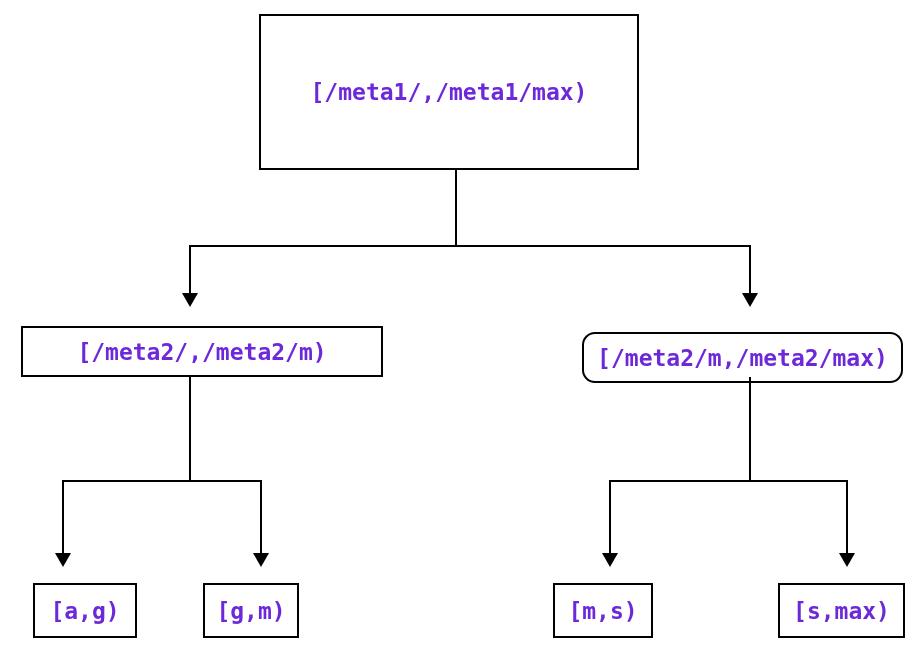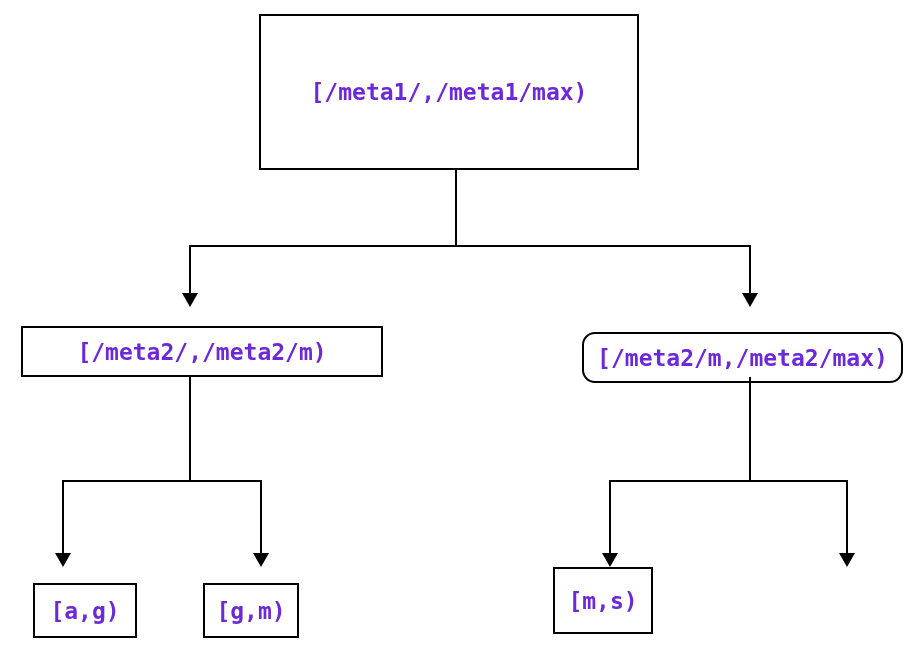--- a/index.html
+++ b/index.html
@@ -40,21 +40,21 @@
     border-right: 8px solid transparent;
     border-top: 14px solid #000000;
   }
 
   
   .node-root  { left: 259px; top: 14px;  width: 380px; height: 156px; }
   .node-l     { left: 21px;  top: 326px; width: 362px; height: 51px; }
   .node-r     { left: 582px; top: 332px; width: 321px; height: 51px; border-radius: 13px; }
   .node-ll    { left: 8px;   top: 583px; width: 104px; height: 55px; margin-left: 25px; }
   .node-lr    { left: 203px; top: 583px; width: 96px; height: 55px; }
-  .node-rl    { left: 553px; top: 567px; width: 100px; height: 67px; }
+  .node-rl    { left: 553px; top: 583px; width: 100px; height: 55px; }
   .node-rr    { left: 778px; top: 583px; width: 127px; height: 55px; }
 
   
   .e-top-stem  { left: 455px; top: 170px; width: 2px;   height: 77px; }
   .e-top-bar   { left: 189px; top: 245px; width: 562px; height: 2px; }
   .e-top-arm-l { left: 189px; top: 245px; width: 2px;   height: 49px; }
   .e-top-arm-r { left: 749px; top: 245px; width: 2px;   height: 49px; }
   .a-top-l     { left: 182px; top: 293px; }
   .a-top-r     { left: 742px; top: 293px; }
 
@@ -84,20 +84,21 @@
   <div class="node node-l">[/meta2/,/meta2/m)</div>
 
   <div class="node node-r">[/meta2/m,/meta2/max)</div>
 
   <div class="node node-ll">[a,g)</div>
 
   <div class="node node-lr">[g,m)</div>
 
   <div class="node node-rl">[m,s)</div>
 
+  <div class="node node-rr">[s,max)</div>
 
   <div class="edge e-top-stem"></div>
   <div class="edge e-top-bar"></div>
   <div class="edge e-top-arm-l"></div>
   <div class="edge e-top-arm-r"></div>
   <div class="arrowhead a-top-l"></div>
   <div class="arrowhead a-top-r"></div>
 
   <div class="edge e-left-stem"></div>
   <div class="edge e-left-bar"></div>

